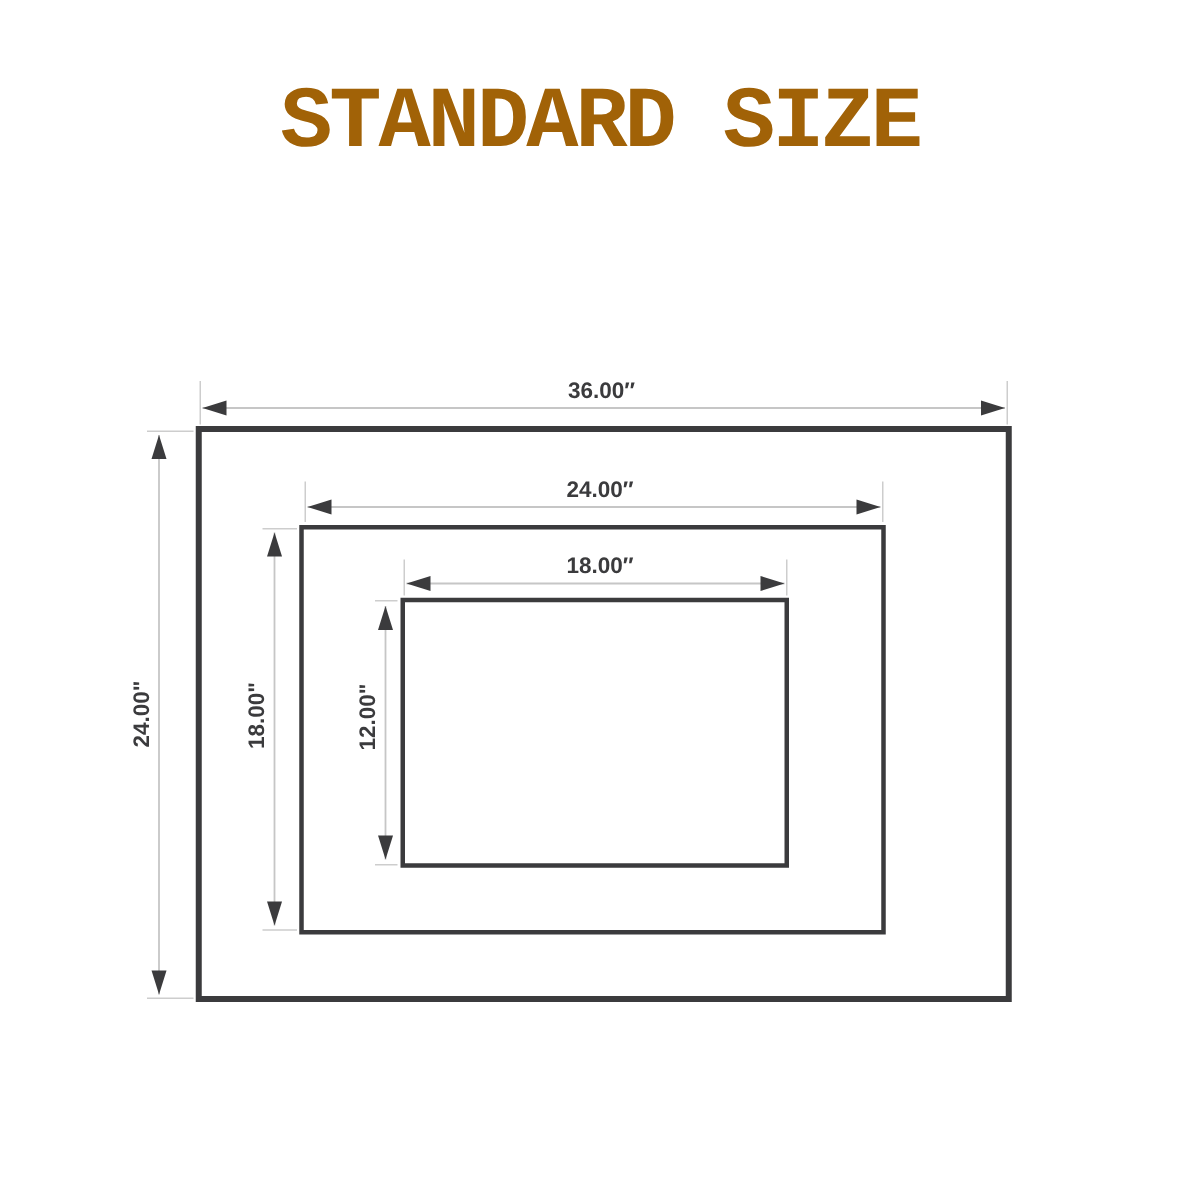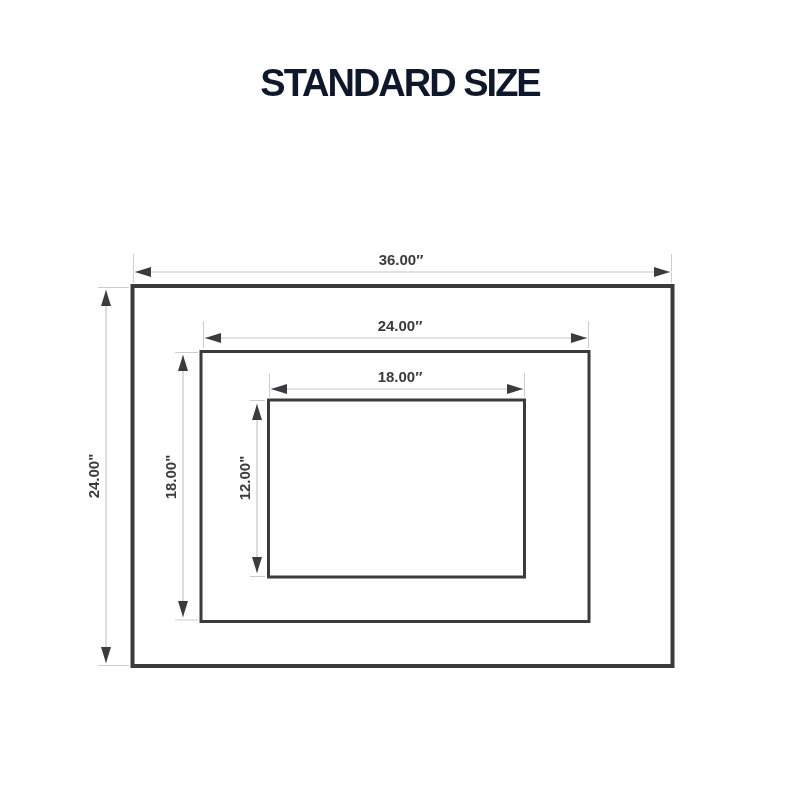--- a/index.html
+++ b/index.html
@@ -15,25 +15,25 @@
     overflow: hidden;
     font-family: "Liberation Sans", sans-serif;
   }
   .title {
     position: absolute;
     top: 56px;
     left: 0;
     width: 800px;
     margin: 0;
     text-align: center;
-    font-family: Liberation Sans, sans-serif;
-    font-size: 38px;
+    font-family: Liberation Mono, monospace;
+    font-size: 58px;
     font-weight: 700;
     letter-spacing: -2px;
-    color: #0f172a;
+    color: #a16207;
     line-height: 54px;
   }
   svg.diagram {
     position: absolute;
     top: 0;
     left: 0;
   }
   .rect-shape {
     fill: none;
     stroke: #3b3b3d;

